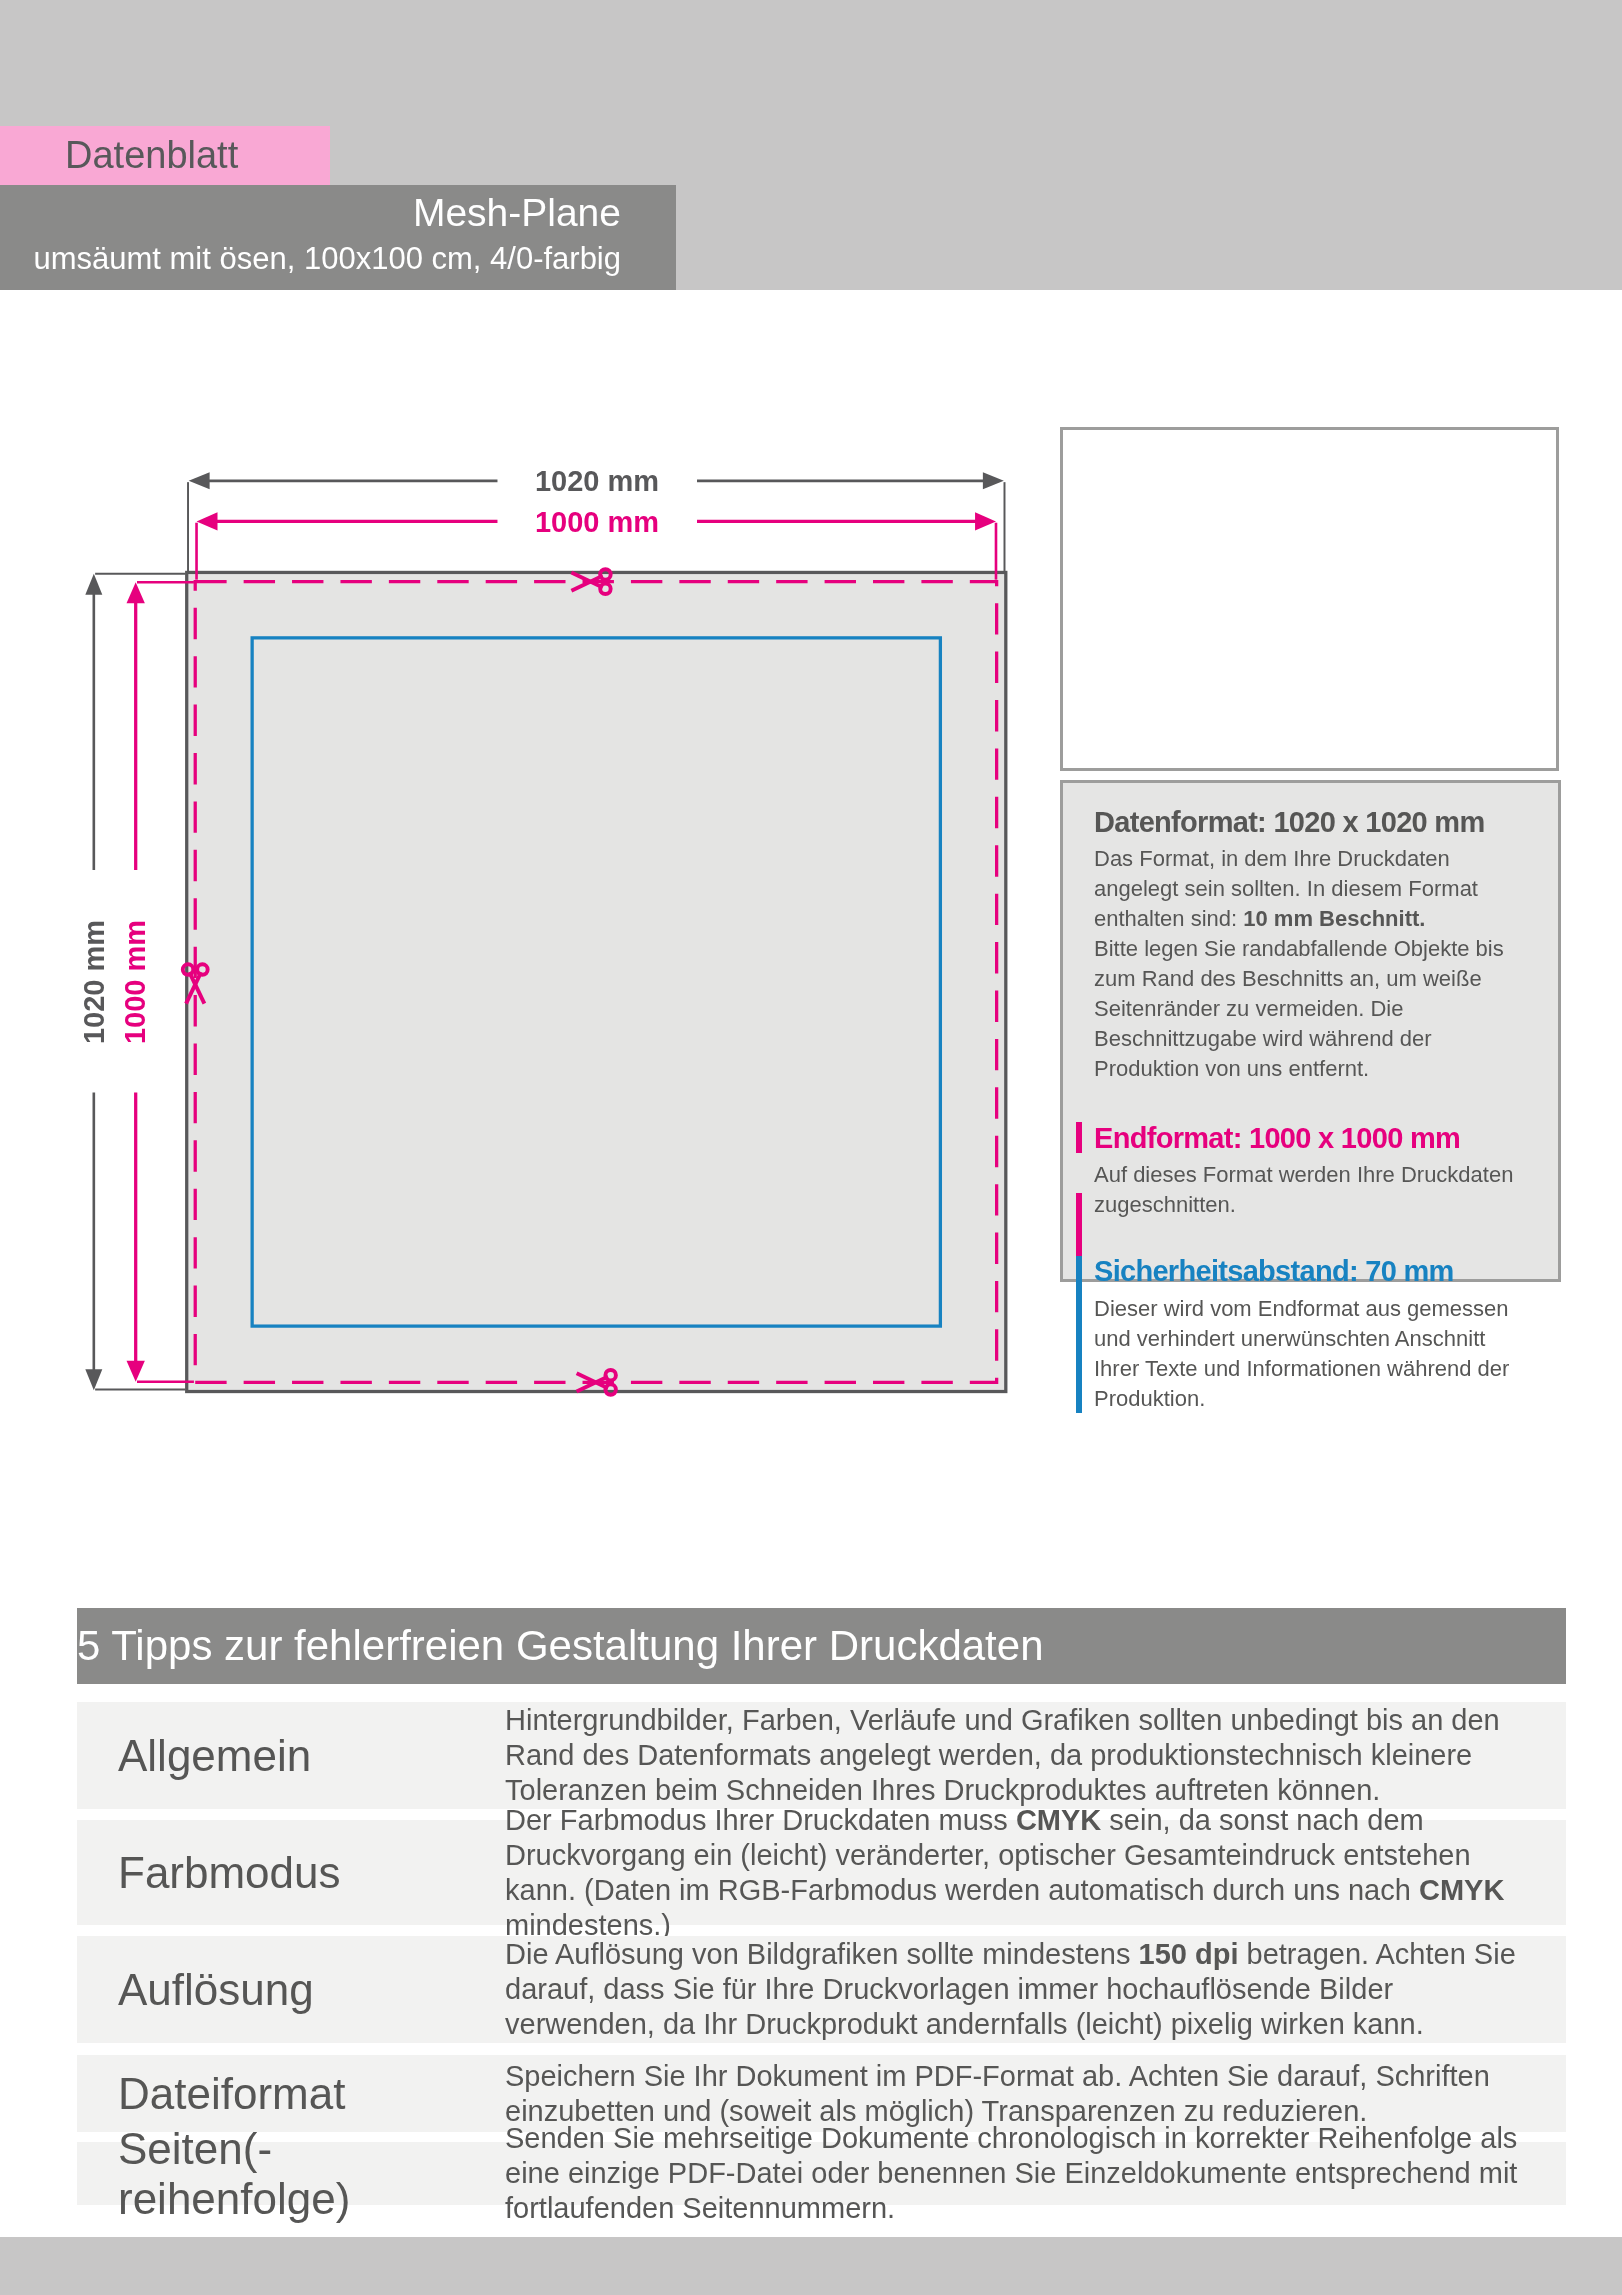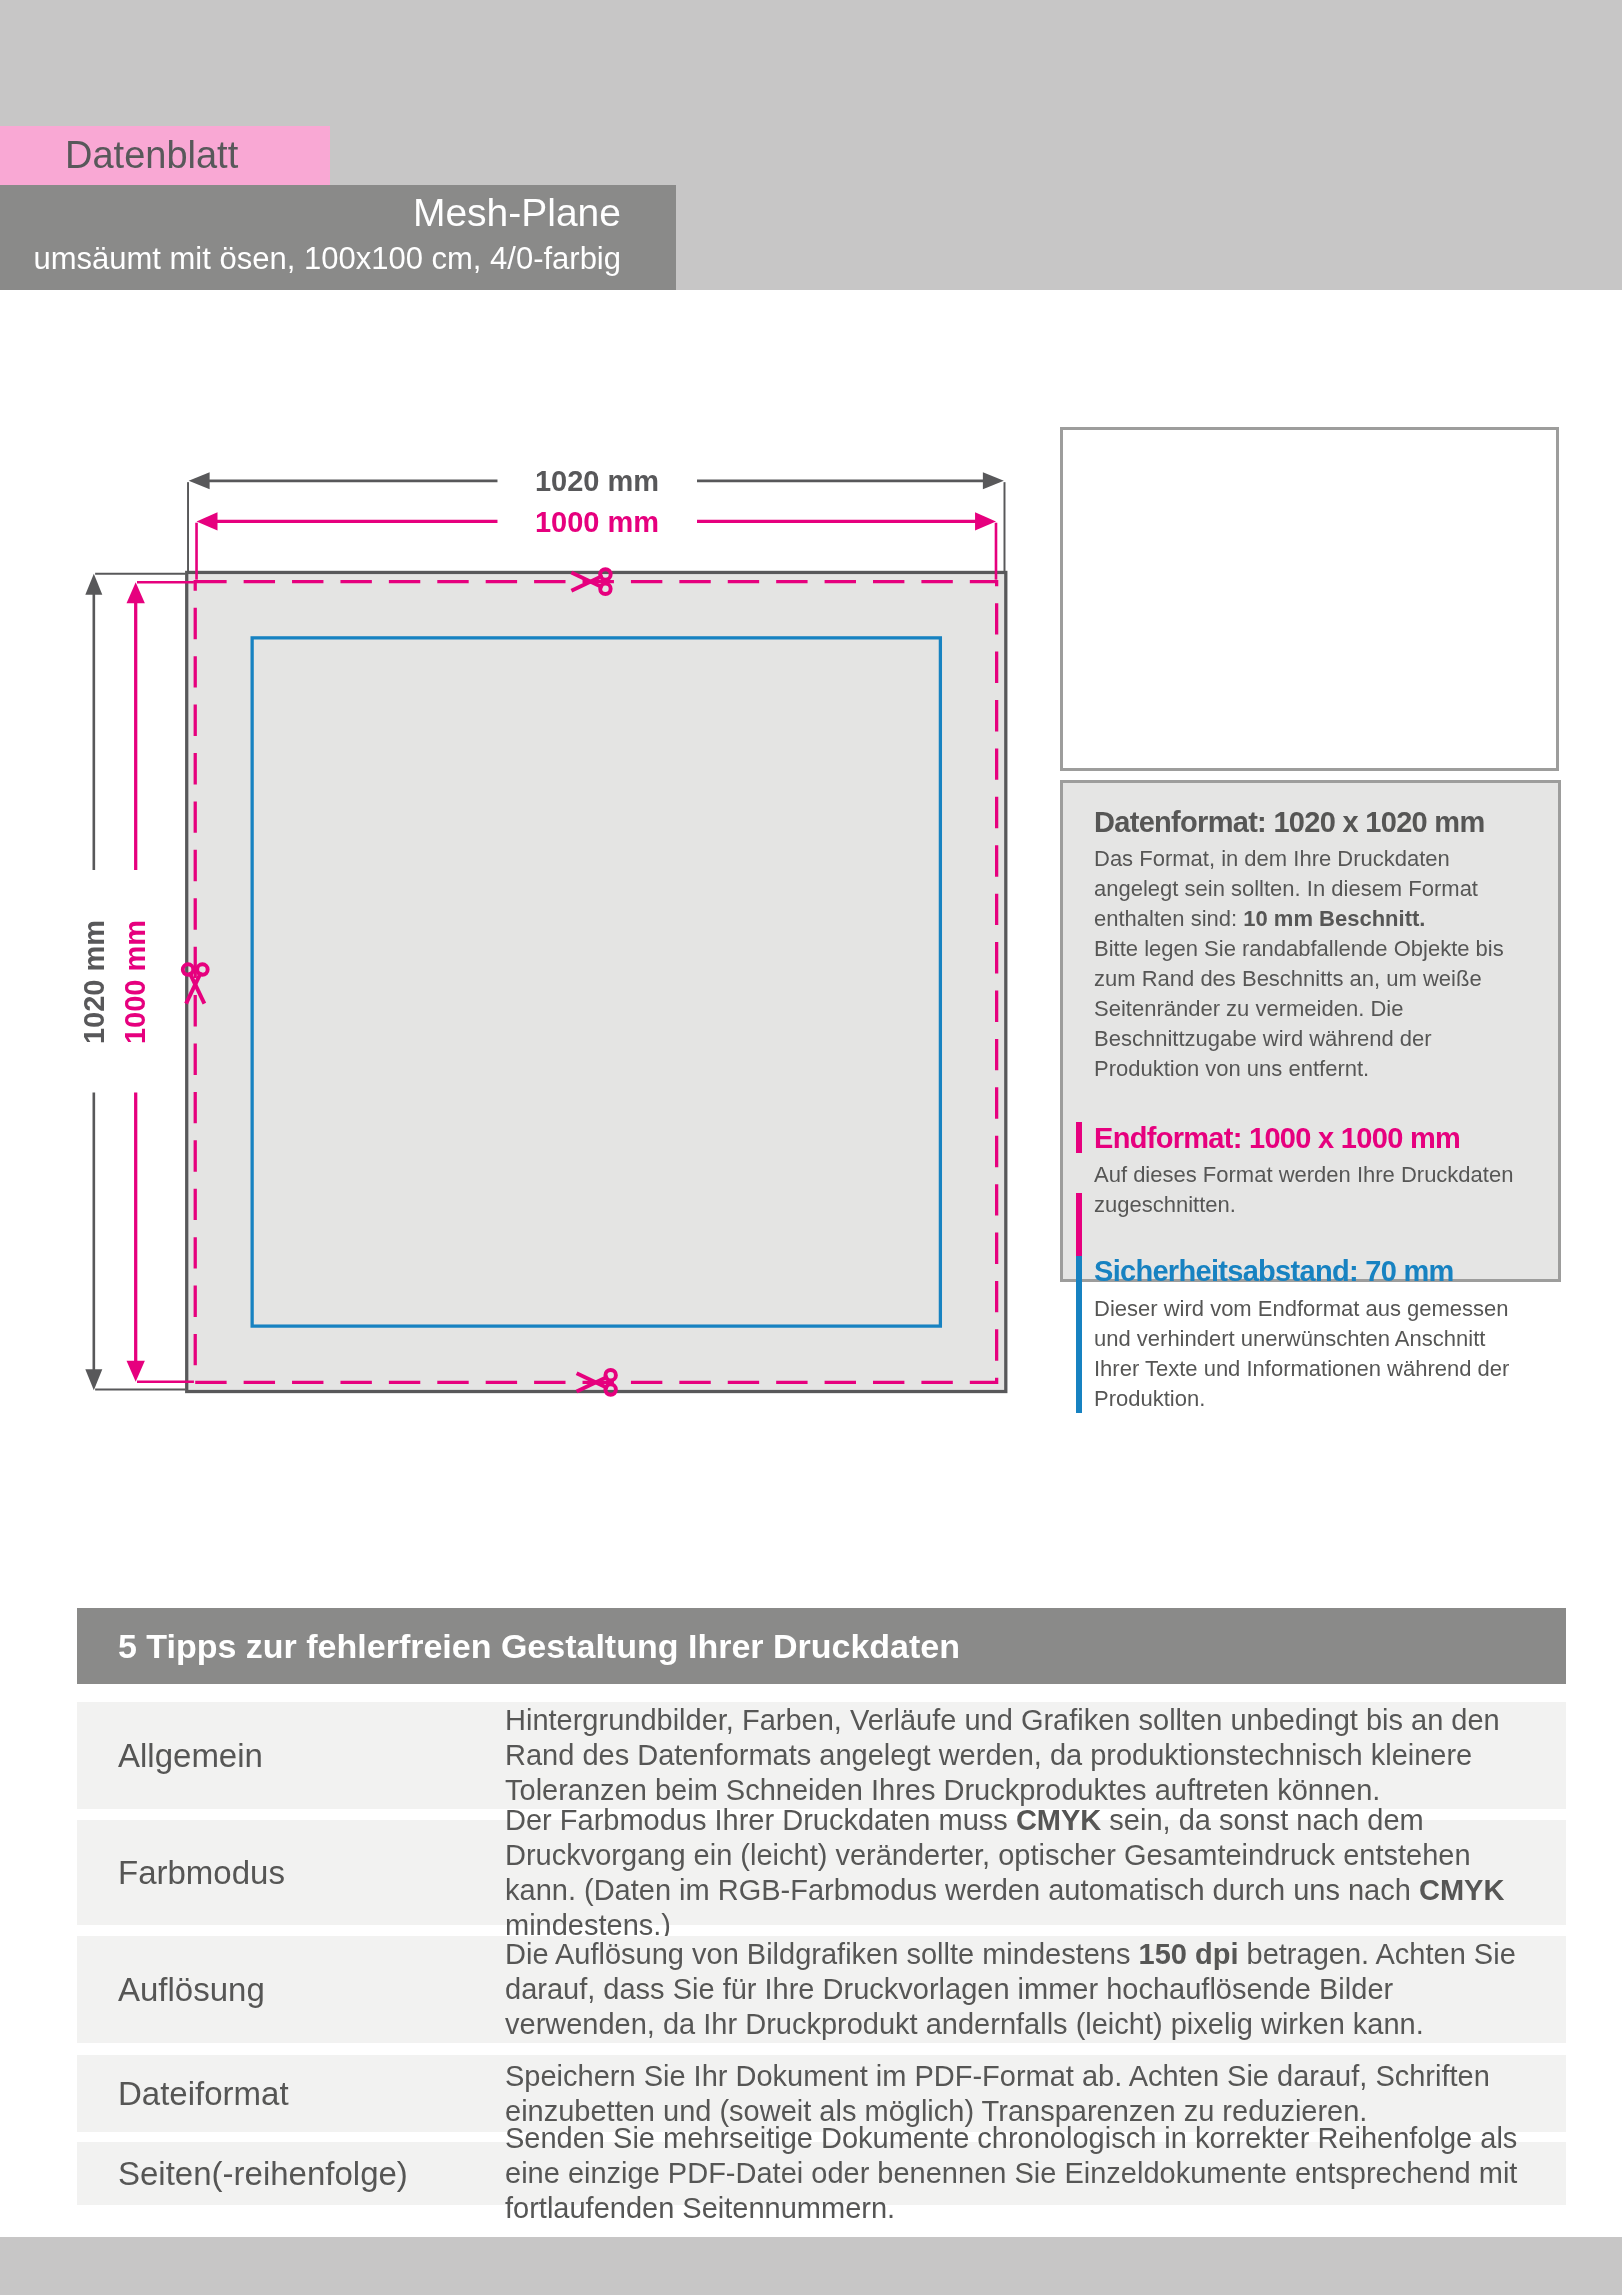--- a/index.html
+++ b/index.html
@@ -42,23 +42,23 @@
   .hd-safe{color:var(--blue);}
   .blk{position:relative;}
   .blk .bar{position:absolute;left:-18.3px;width:5.9px;}
   .bar.mag{background:var(--magenta);}
   .bar.blue{background:var(--blue);}
   .mt44{margin-top:29px;}
   .mt56{margin-top:37px;}
   .mt52{margin-top:34px;}
   
   .tips-band{left:77px;top:1608px;width:1489px;height:76px;background:var(--band-gray);}
-  .tips-band span{display:block;padding-left:41px;line-height:76px;font-size:34px;color:#ffffff;font-weight:bold;}
+  .tips-band span{display:block;line-height:76px;font-size:42px;color:#ffffff;}
   .trow{left:77px;width:1489px;background:#f2f2f1;display:flex;align-items:center;box-sizing:border-box;color:#565655;}
-  .trow .lbl{flex:0 0 416px;padding-left:41px;box-sizing:border-box;font-size:33px;}
+  .trow .lbl{flex:0 0 416px;padding-left:41px;box-sizing:border-box;font-size:44px;}
   .trow .bdy{flex:1;padding-right:26px;font-size:29px;line-height:35px;margin-left:12px;}
   
   .footer-band{left:0;top:2237px;width:1623px;height:59px;background:var(--light-gray);}
 </style>
 </head>
 <body>
 
 <div class="abs top-band"></div>
 <div class="abs datenblatt-box">
   <span>Datenblatt</span>

